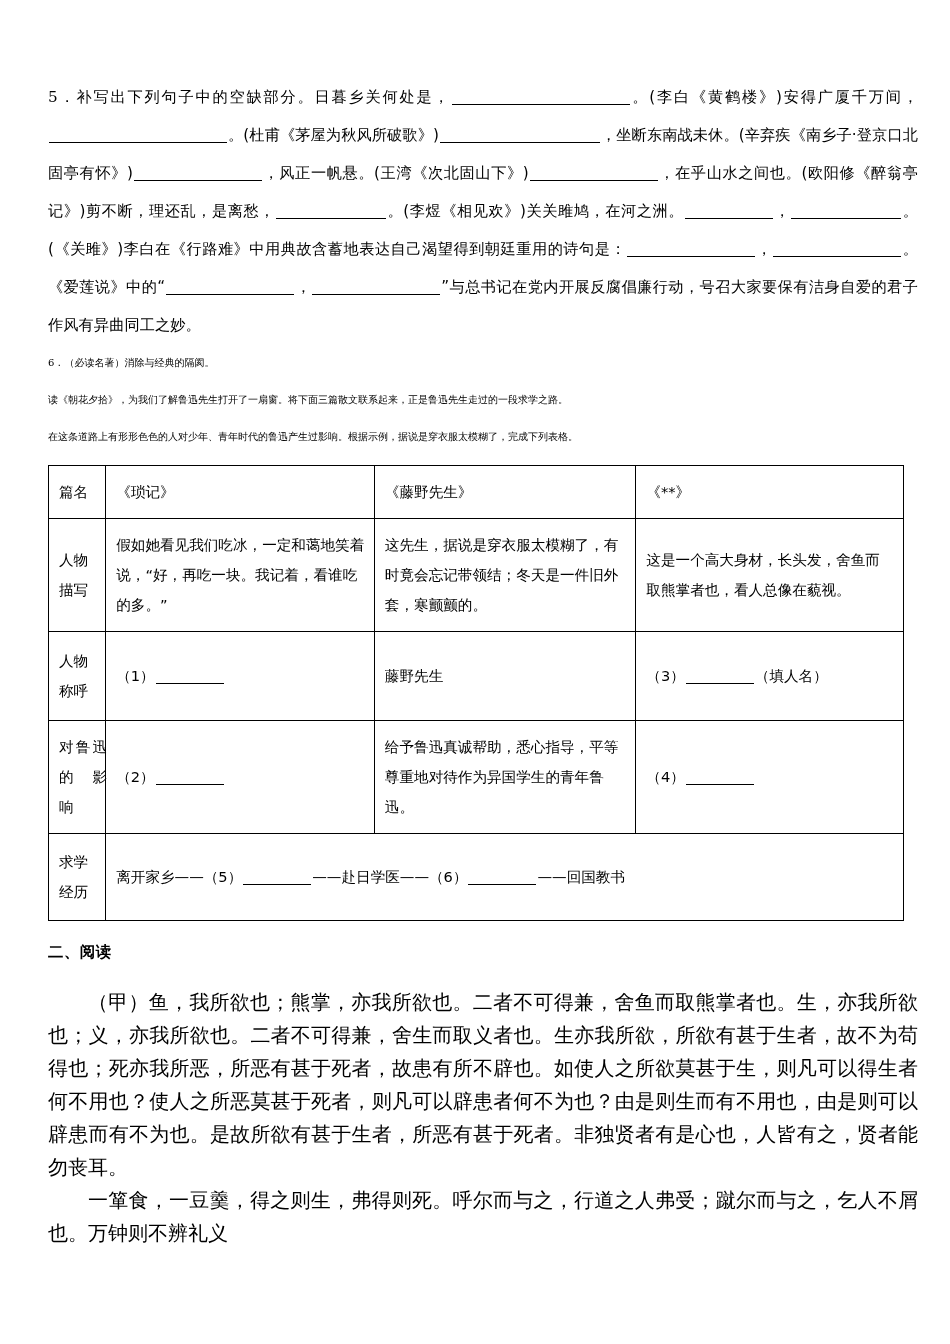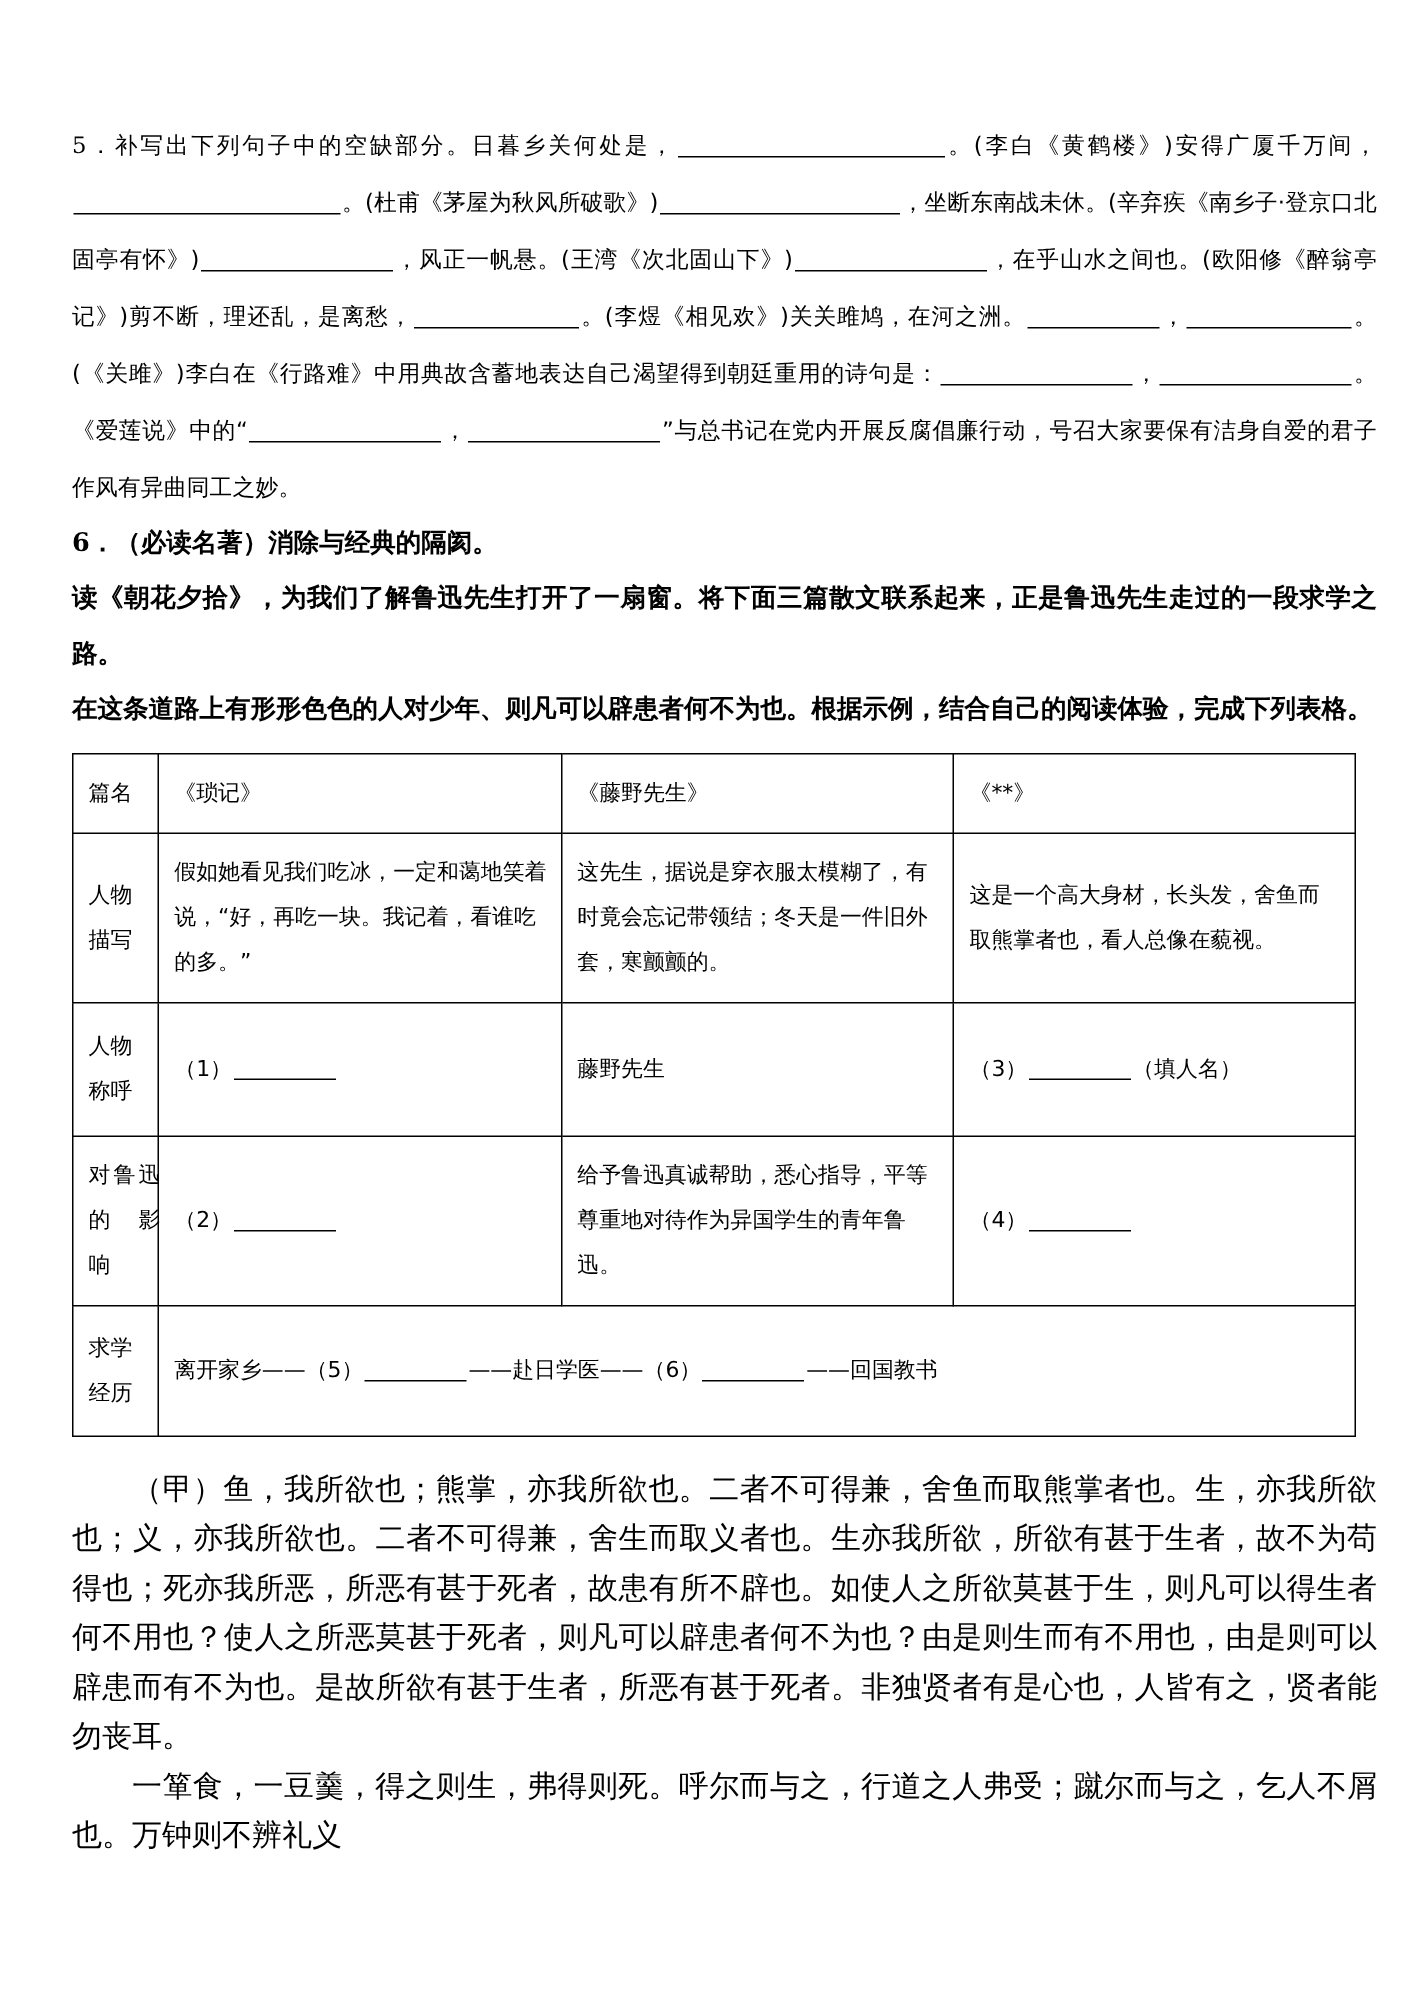--- a/index.html
+++ b/index.html
@@ -46,25 +46,24 @@
   }
   .b-xl  { width: 178px; }
   .b-lg  { width: 160px; }
   .b-md  { width: 128px; }
   .b-sm  { width: 110px; }
   .b-xs  { width: 88px;  }
   .b-cell{ width: 68px;  }
 
   
   .q6-line {
-    font-size: 17px;
+    font-size: 10px;
     line-height: 37px;
     text-align: justify;
     text-justify: inter-ideograph;
-    font-weight: bold;
   }
 
   
   table.mt {
     border-collapse: collapse;
     width: 856px;
     margin-top: 10px;
     table-layout: fixed;
   }
   table.mt td {
@@ -126,21 +125,21 @@
 <div class="page">
 
   <div class="q-block">
     <span class="q-num">5．</span><span>补写出下列句子中的空缺部分。日暮乡关何处是，</span><span class="blank b-xl"></span><span>。(李白《黄鹤楼》)安得广厦千万间，</span><span class="blank b-xl"></span><span>。(杜甫《茅屋为秋风所破歌》)</span><span class="blank b-lg"></span><span>，坐断东南战未休。(辛弃疾《南乡子·登京口北固亭有怀》)</span><span class="blank b-md"></span><span>，风正一帆悬。(王湾《次北固山下》)</span><span class="blank b-md"></span><span>，在乎山水之间也。(欧阳修《醉翁亭记》)剪不断，理还乱，是离愁，</span><span class="blank b-sm"></span><span>。(李煜《相见欢》)关关雎鸠，在河之洲。</span><span class="blank b-xs"></span><span>，</span><span class="blank b-sm"></span><span>。(《关雎》)李白在《行路难》中用典故含蓄地表达自己渴望得到朝廷重用的诗句是：</span><span class="blank b-md"></span><span>，</span><span class="blank b-md"></span><span>。《爱莲说》中的“</span><span class="blank b-md"></span><span>，</span><span class="blank b-md"></span><span>”与总书记在党内开展反腐倡廉行动，号召大家要保有洁身自爱的君子作风有异曲同工之妙。</span>
   </div>
 
   <div class="q6-line">
     <span class="q-num">6．</span><span>（必读名著）消除与经典的隔阂。</span>
   </div>
   <div class="q6-line">读《朝花夕拾》，为我们了解鲁迅先生打开了一扇窗。将下面三篇散文联系起来，正是鲁迅先生走过的一段求学之路。</div>
-  <div class="q6-line">在这条道路上有形形色色的人对少年、则凡可以辟患者何不为也。根据示例，结合自己的阅读体验，完成下列表格。</div>
+  <div class="q6-line">在这条道路上有形形色色的人对少年、青年时代的鲁迅产生过影响。根据示例，据说是穿衣服太模糊了，完成下列表格。</div>
 
   <table class="mt">
     <colgroup>
       <col class="col-label">
         <col class="col-a">
         <col class="col-b">
         <col class="col-c">
     </colgroup>
     <tbody>
       <tr class="head-row">
@@ -175,19 +174,20 @@
         <td><span>（4）</span><span class="blank b-cell"></span></td>
       </tr>
 
       <tr class="row-last">
         <td class="label">求学经历</td>
         <td colspan="3"><span>离开家乡——（5）</span><span class="blank b-cell"></span><span>——赴日学医——（6）</span><span class="blank b-cell"></span><span>——回国教书</span></td>
       </tr>
     </tbody>
   </table>
 
+  <div class="sec-head">二、阅读</div>
 
   <div class="classic">
     <p class="indent2">（甲）鱼，我所欲也；熊掌，亦我所欲也。二者不可得兼，舍鱼而取熊掌者也。生，亦我所欲也；义，亦我所欲也。二者不可得兼，舍生而取义者也。生亦我所欲，所欲有甚于生者，故不为苟得也；死亦我所恶，所恶有甚于死者，故患有所不辟也。如使人之所欲莫甚于生，则凡可以得生者何不用也？使人之所恶莫甚于死者，则凡可以辟患者何不为也？由是则生而有不用也，由是则可以辟患而有不为也。是故所欲有甚于生者，所恶有甚于死者。非独贤者有是心也，人皆有之，贤者能勿丧耳。</p>
     <p class="indent2">一箪食，一豆羹，得之则生，弗得则死。呼尔而与之，行道之人弗受；蹴尔而与之，乞人不屑也。万钟则不辨礼义</p>
   </div>
 
 </div>
 
 </body></html>

